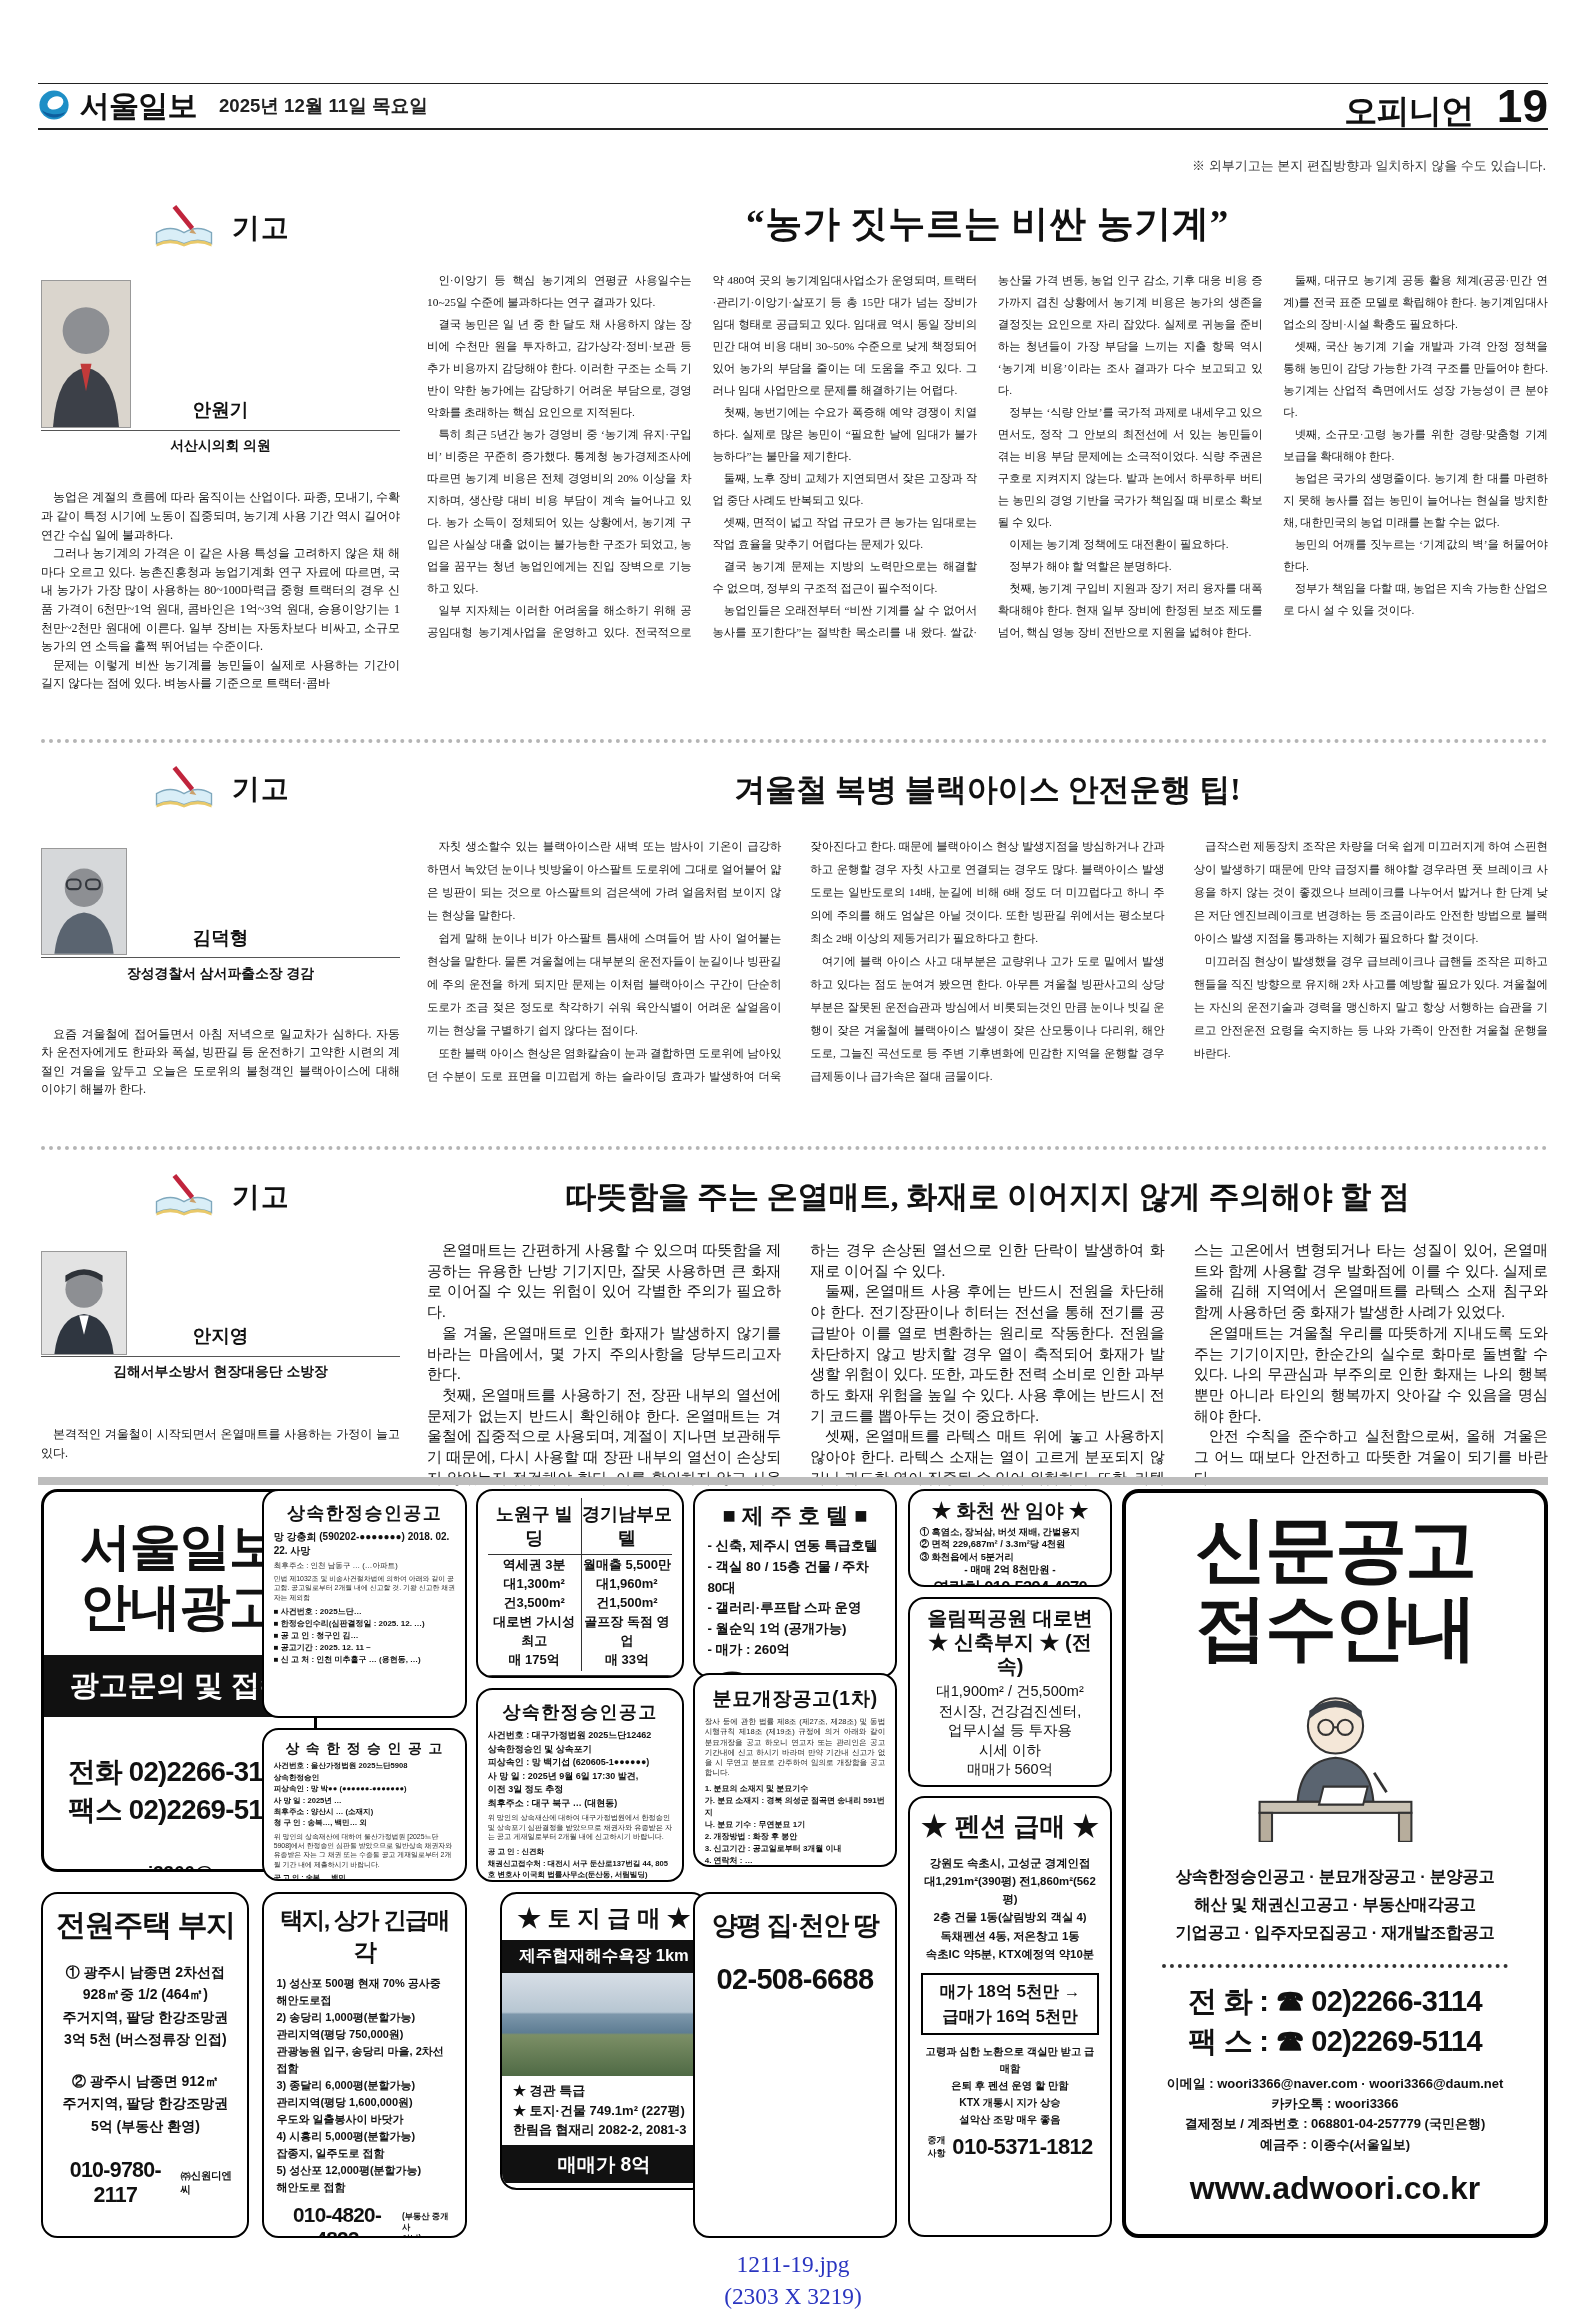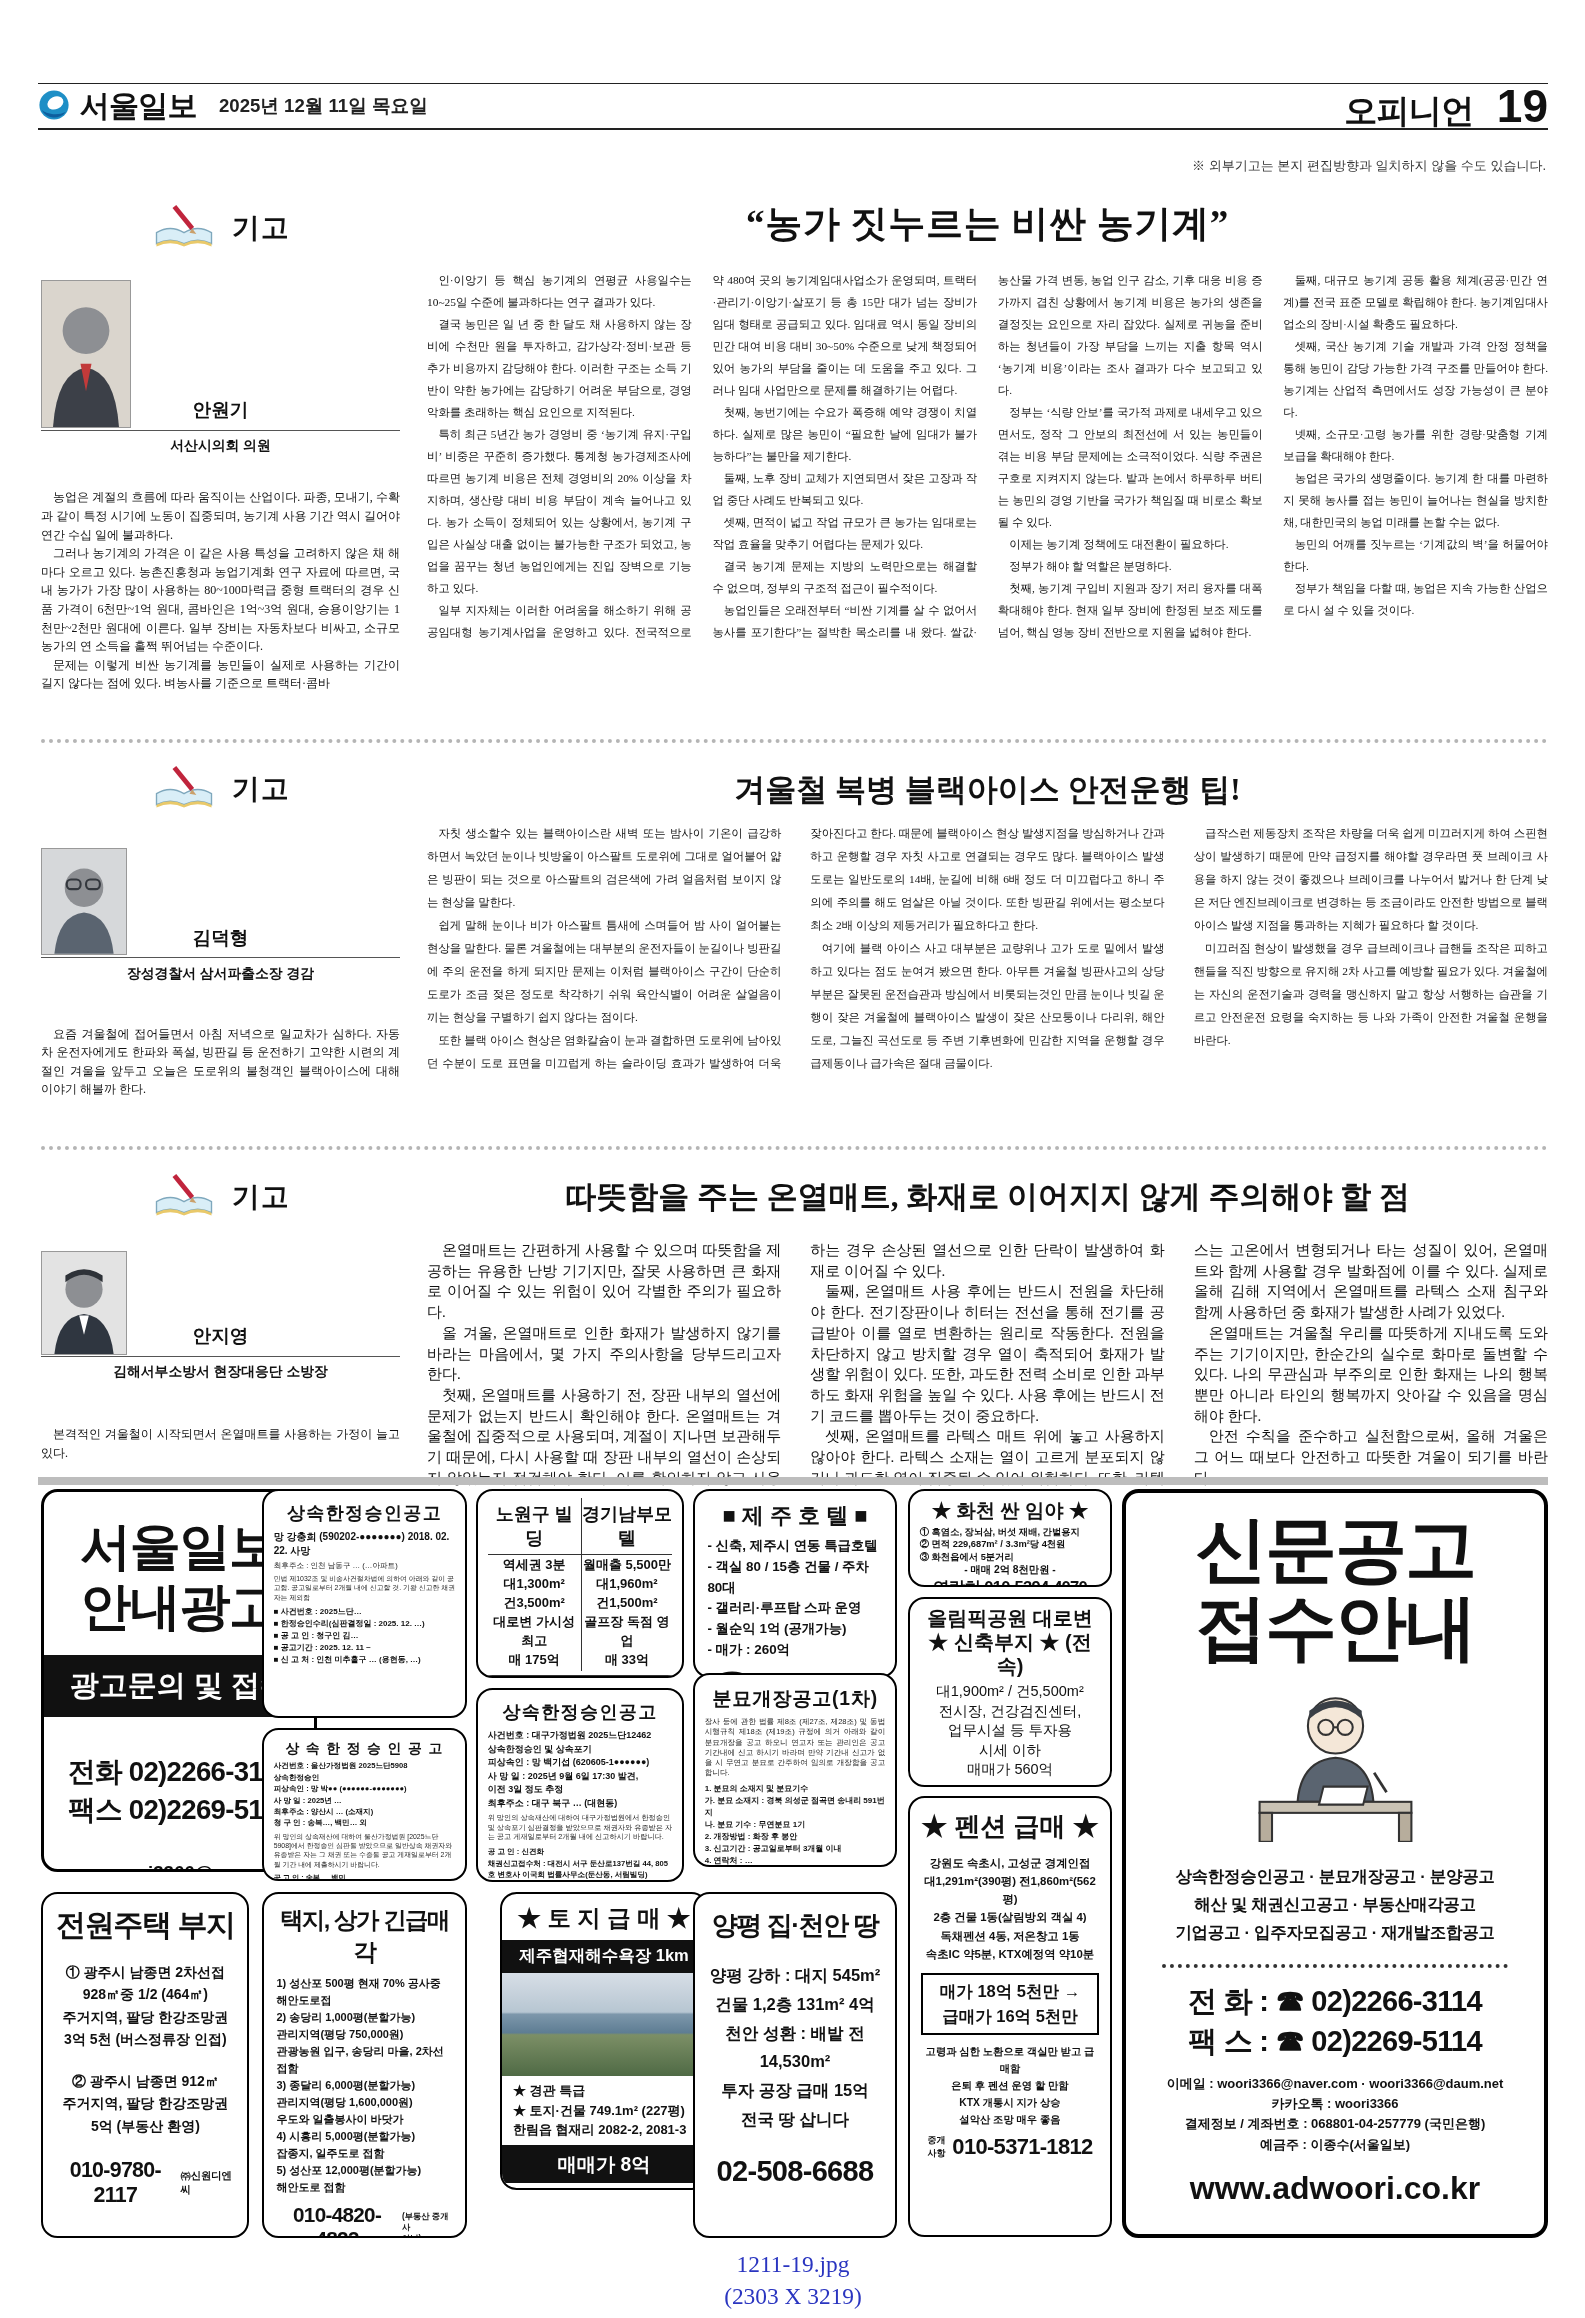--- a/index.html
+++ b/index.html
@@ -28,21 +28,21 @@
   .arule{border-bottom:1.4px solid #555;margin-top:6.9px;}
   .arole{text-align:center;font-weight:bold;font-size:13.8px;margin-top:6.2px;font-family:"Liberation Sans",sans-serif;}
   .intro{font-size:12px;line-height:18.6px;text-align:justify;}
   .intro p{margin:0;text-indent:1em;}
   .headline{margin:0;text-align:center;font-weight:bold;}
   .hl1{font-size:37px;letter-spacing:0.7px;margin-top:5.5px;}
   .hl23{font-size:31px;letter-spacing:0;}
   .bodycols{text-align:justify;}
   .bodycols p{margin:0;text-indent:1em;}
   .cols4{column-count:4;column-gap:20.7px;font-size:11.4px;line-height:22px;margin-top:20.7px;}
-  .cols3{column-count:3;column-gap:29px;font-size:11.4px;line-height:23px;margin-top:11px;}
+  .cols3{column-count:3;column-gap:29px;font-size:11.4px;line-height:23px;margin-top:24px;}
   .dotsep{position:absolute;left:41px;right:38px;border-top:4.1px dotted #b5b5b5;}
   .grayband{position:absolute;left:38px;right:38px;top:1477px;height:7.6px;background:#bdbdbd;}
   
   .ads{position:absolute;left:38px;top:1489px;width:1510px;height:752px;font-family:"Liberation Sans",sans-serif;}
   .adbox{position:absolute;border:2.8px solid #000;border-radius:16.5px;background:#fff;box-sizing:border-box;overflow:hidden;}
   .band{background:#111;color:#fff;text-align:center;font-weight:bold;}
   .pre{white-space:pre-line;}
   .ctr{text-align:center;}
   .bold{font-weight:bold;}
   
@@ -460,26 +460,20 @@
 한림읍 협재리 2082-2, 2081-3</div>
       <div class="band" style="font-size:19.3px;padding:5.5px 0;margin-top:5.5px;">매매가 8억</div>
       <div style="display:flex;align-items:center;justify-content:center;gap:5.5px;margin-top:5.5px;">
         <span class="adphone" style="font-size:18px;">직통 010-8801-8114</span>
         <span class="bold" style="font-size:9.7px;">(부동산 환영)</span>
       </div>
     </div>
 
     <div class="adbox" style="left:655px;top:403px;width:204px;height:346px;padding:13.8px 12.4px;">
       <div class="adtitle" style="font-size:26px;letter-spacing:-1.4px;">양평 집·천안 땅</div>
-      <div class="pre ctr bold" style="font-size:16.5px;line-height:1.75;margin-top:18px;">양평 강하 : 대지 545m²
-건물 1,2층 131m² 4억
-천안 성환 : 배밭 전
-14,530m²
-투자 공장 급매 15억
-전국 땅 삽니다</div>
       <div class="adphone" style="font-size:29px;margin-top:20.7px;">02-508-6688</div>
     </div>
 
     <div class="adbox" style="left:870px;top:307px;width:204px;height:441px;padding:11px 11px;">
       <div class="adtitle" style="font-size:26px;">★ 펜션 급매 ★</div>
       <div class="pre ctr bold" style="font-size:11.4px;line-height:1.6;margin-top:9.7px;">강원도 속초시, 고성군 경계인접
 대1,291m²(390평) 전1,860m²(562평)
 2층 건물 1동(살림방외 객실 4)
 독채펜션 4동, 저온창고 1동
 속초IC 약5분, KTX예정역 약10분</div>

